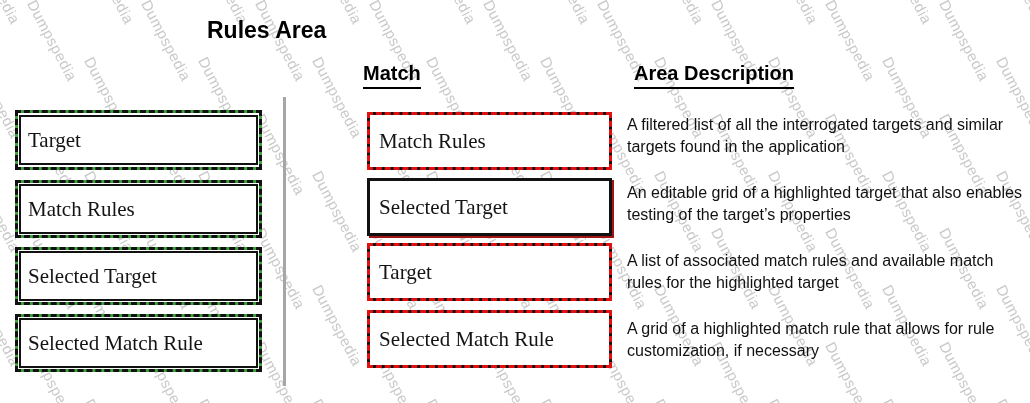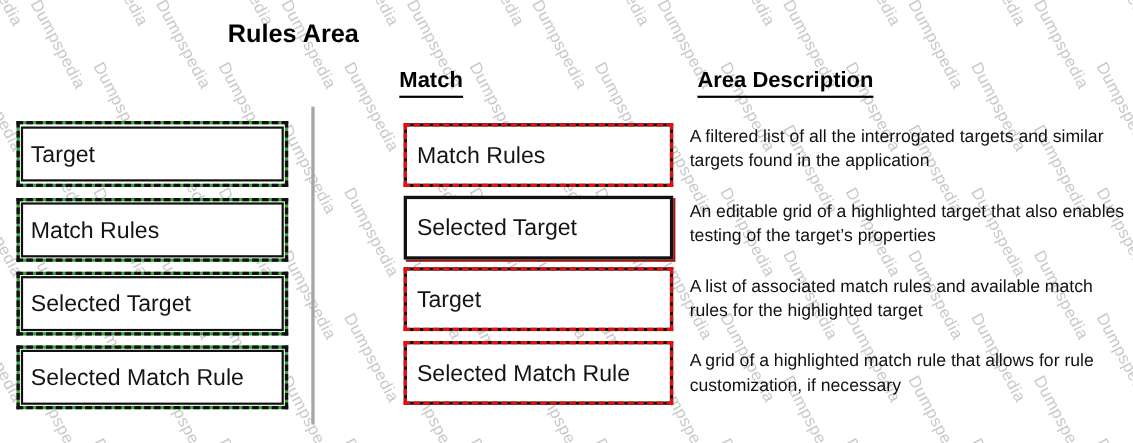--- a/index.html
+++ b/index.html
@@ -20,21 +20,21 @@
 
   .hdr{position:absolute;top:62px;font-size:20px;font-weight:700;color:#000;
     border-bottom:2px solid #000;padding-bottom:2px;}
   .hdr-area{left:363px;}
   .hdr-desc{left:634px;}
 
   .divider{position:absolute;left:283px;top:97px;width:3px;height:289px;background:var(--divider);}
 
   
   .slot{position:absolute;background:#fff;display:flex;align-items:center;box-sizing:border-box;}
-  .slot .label{font-size:21px;line-height:1;color:var(--ink);white-space:nowrap;}
+  .slot .label{font-size:21px;line-height:1;color:var(--ink);white-space:nowrap;font-family:Liberation Serif, serif;}
 
   
   .slot-green{left:15px;width:247px;height:58px;border:3px solid var(--green);position:absolute;}
   .slot-green::after{content:"";position:absolute;inset:-3px;border:3px dashed #111;pointer-events:none;}
   .slot-green .innerRect{flex:1;height:46px;margin:1px;border:2px solid #111;
     display:flex;align-items:center;padding-left:7px;background:#fff;}
 
   
   .slot-red{left:367px;width:245px;height:58px;border:3px solid #111;padding-left:9px;}
   .slot-red::after{content:"";position:absolute;inset:-3px;border:3px dashed var(--red);pointer-events:none;}

